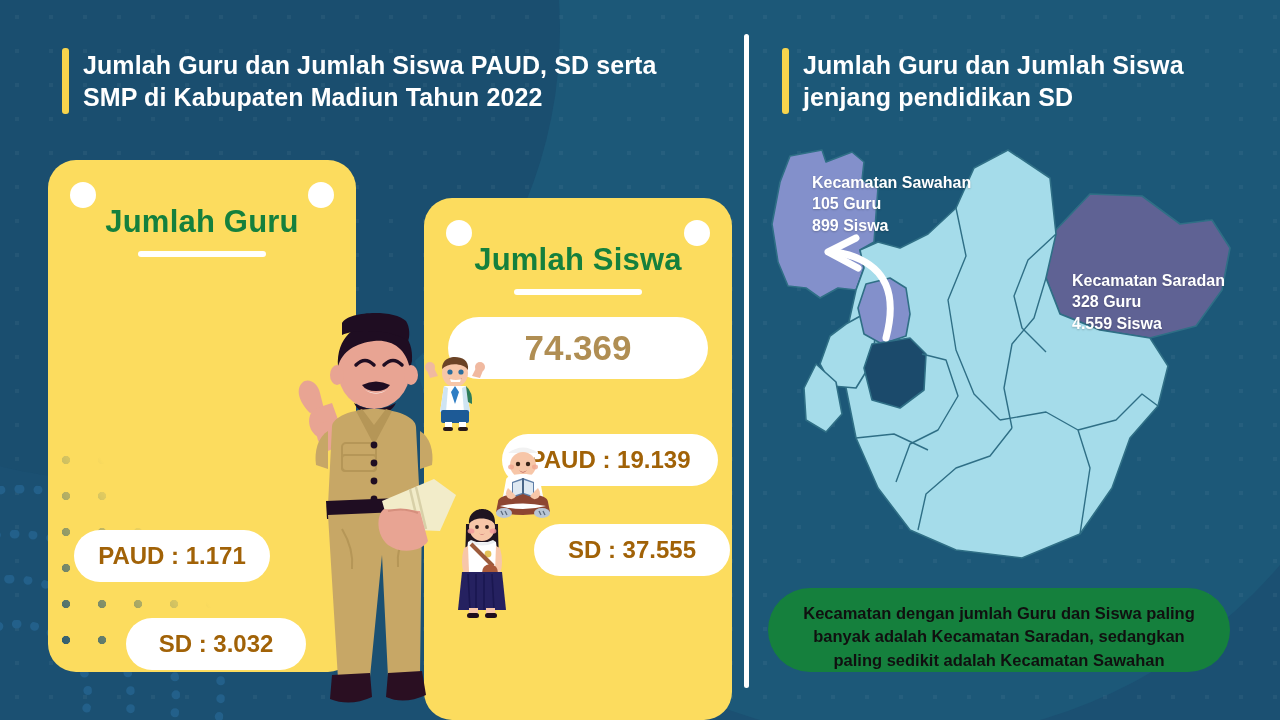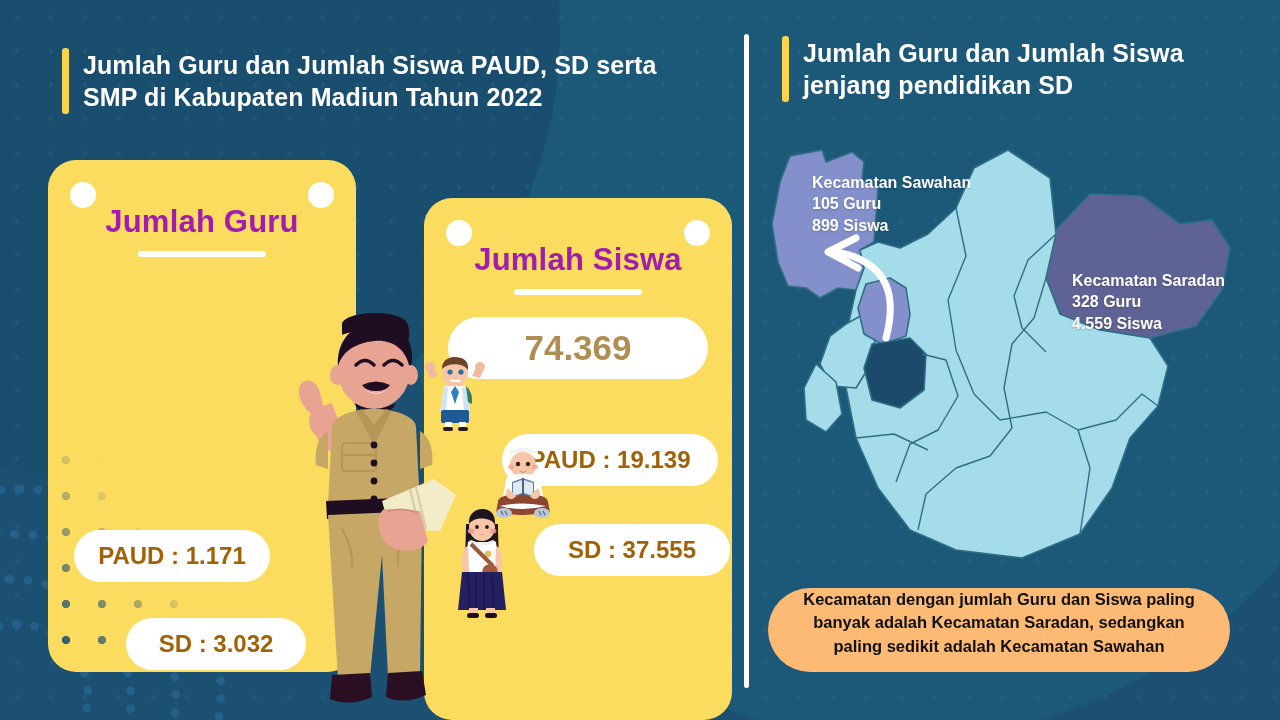--- a/index.html
+++ b/index.html
@@ -38,21 +38,21 @@
 
   
   .title-block { position:absolute; display:flex; gap:14px; align-items:center;margin-left:14px; }
   .title-bar { width:7px; border-radius:3px; background:#f7d44c; flex:none; }
   .title-text {
     color:#ffffff; font-weight:bold; font-size:25px; line-height:1.28;
     letter-spacing:0.1px; white-space:pre-line;
   }
   #title-left  { left:48px;  top:48px; }
   #title-left .title-bar { height:66px; }
-  #title-right { left:768px; top:36px; }
+  #title-right { left:768px; top:48px; }
   #title-right .title-bar { height:66px; }
 
   
   .divider {
     position:absolute; left:744px; top:34px; width:5px; height:654px;
     background:#ffffff; border-radius:3px;
   }
 
   
   .card {
@@ -68,21 +68,21 @@
   .punch.right { right:22px; }
   .card-dots {
     position:absolute; left:0; bottom:0; width:170px; height:230px;
     background-image:radial-gradient(circle, #1b5072 4px, transparent 4.4px);
     background-size:36px 36px;
     -webkit-mask-image:linear-gradient(to top right, #000 5%, transparent 62%);
             mask-image:linear-gradient(to top right, #000 5%, transparent 62%);
   }
   .card-title {
     position:relative; text-align:center; margin-top:44px;
-    color:#a21caf; font-size:31px; font-weight:bold; letter-spacing:0.2px;
+    color:#15803d; font-size:31px; font-weight:bold; letter-spacing:0.2px;
   }
   .card-rule {
     position:relative; width:128px; height:6px; border-radius:3px;
     background:#ffffff; margin:11px auto 0;
   }
   .total-pill {
     position:relative; margin:22px 24px 0; height:62px; background:#ffffff;
     border-radius:34px; display:flex; align-items:center; justify-content:center;
     color:#b08e53; font-size:35px; font-weight:bold;
   }
@@ -112,22 +112,22 @@
   .map-label {
     position:absolute; color:#ffffff; font-weight:bold; font-size:16px;
     line-height:1.34; white-space:pre-line; text-shadow:0 1px 2px rgba(0,0,0,.22);
   }
   #label-sawahan { left:812px; top:172px; }
   #label-saradan { left:1072px; top:222px;margin-top:48px; }
 
   
   #callout {
     position:absolute; left:768px; top:588px; width:462px; height:84px;
-    background:#fdba74; border-radius:42px;
-    display:flex; align-items:flex-start; justify-content:center; text-align:center;
+    background:#15803d; border-radius:42px;
+    display:flex; align-items:flex-end; justify-content:center; text-align:center;
     padding:0 20px;
   }
   #callout span {
     color:#101010; font-weight:bold; font-size:16.5px; line-height:1.42;
     white-space:pre-line;
   }
 </style>
 </head>
 <body>
 

